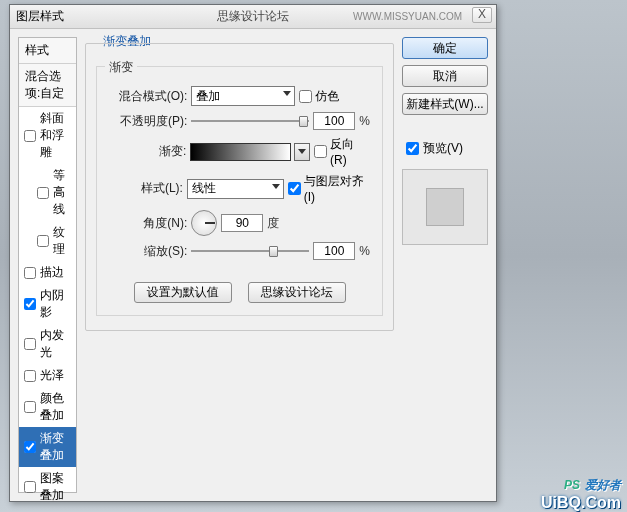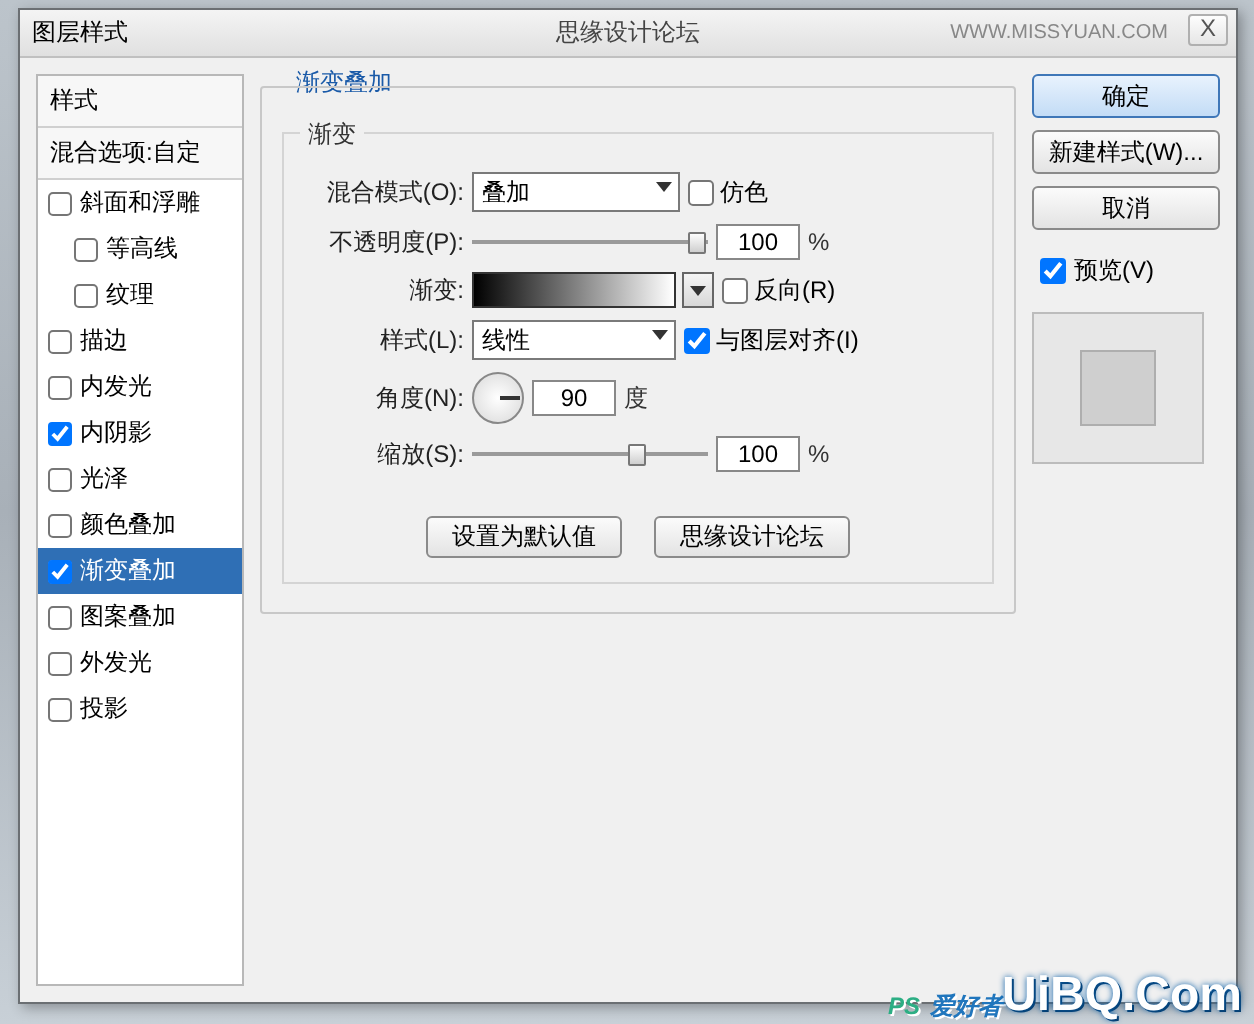--- a/index.html
+++ b/index.html
@@ -1,17 +1,17 @@
 <!DOCTYPE html>
 <html><head>
 <meta charset="utf-8">
 <style>
 *{box-sizing:border-box;margin:0;padding:0;font-family:"Microsoft YaHei",SimSun,sans-serif;font-size:12px}
 body{background:linear-gradient(180deg,#bcc4cb 0%,#a8b0b8 50%,#c8d0d7 100%);width:627px;height:512px;position:relative;overflow:hidden}
-.dialog{position:absolute;left:9px;top:4px;width:610px;height:498px;background:#f0f0f0;border:1px solid #6b6f73;box-shadow:2px 2px 6px rgba(0,0,0,.3)}
+.dialog{position:absolute;left:9px;top:4px;width:488px;height:498px;background:#f0f0f0;border:1px solid #6b6f73;box-shadow:2px 2px 6px rgba(0,0,0,.3)}
 .titlebar{height:24px;background:linear-gradient(180deg,#f4f4f4,#e0e0e0);border-bottom:1px solid #c0c0c0;display:flex;align-items:center;padding:0 6px;position:relative}
 .titlebar .ttl{flex:0 0 auto}
 .titlebar .brand{position:absolute;left:50%;transform:translateX(-50%);color:#444}
 .titlebar .url{position:absolute;right:34px;font-size:10px;color:#888}
 .close-x{position:absolute;right:4px;top:2px;width:20px;height:16px;border:1px solid #b0b0b0;border-radius:2px;background:linear-gradient(#fdfdfd,#e6e6e6);text-align:center;line-height:13px;color:#555;cursor:pointer}
 .body{display:flex;padding:8px;gap:8px;height:calc(100% - 24px)}
 .styles-col{width:104px;border:1px solid #b8b8b8;background:#fff;display:flex;flex-direction:column}
 .styles-hdr{padding:4px 6px;border-bottom:1px solid #d0d0d0;background:#f7f7f7}
 .blend-opt{padding:4px 6px;border-bottom:1px solid #d0d0d0;background:#f7f7f7}
 .style-item{display:flex;align-items:center;padding:3px 5px;gap:4px;cursor:pointer}
@@ -39,27 +39,27 @@
 .unit{color:#333}
 .cb{display:flex;align-items:center;gap:3px}
 .cb input{width:13px;height:13px}
 .dial{width:26px;height:26px;border:1px solid #888;border-radius:50%;background:radial-gradient(#fff,#d8d8d8);position:relative}
 .dial::after{content:"";position:absolute;left:12px;top:2px;width:2px;height:10px;background:#333;transform-origin:bottom center;transform:rotate(90deg)}
 .btn{height:21px;padding:0 12px;background:linear-gradient(#fbfbfb,#e3e3e3);border:1px solid #8a8a8a;border-radius:3px;cursor:pointer;display:inline-flex;align-items:center;justify-content:center}
 .btn-row{display:flex;gap:16px;justify-content:center;margin-top:22px}
 .right-col{width:94px;display:flex;flex-direction:column;gap:6px}
 .rbtn{height:22px;background:linear-gradient(#fbfbfb,#e3e3e3);border:1px solid #8a8a8a;border-radius:3px;cursor:pointer;display:flex;align-items:center;justify-content:center}
 .rbtn.primary{background:linear-gradient(#e8f2fd,#c3dcf6);border:1px solid #3f77b8}
-.prev-chk{display:flex;align-items:center;gap:4px;margin-top:6px;padding-left:4px}
+.prev-chk{display:flex;align-items:center;gap:4px;margin-top:19px;padding-left:4px}
 .prev-box{margin-top:6px;width:86px;height:76px;border:1px solid #bcbcbc;background:#e7e7e7;display:flex;align-items:center;justify-content:center}
 .prev-sw{width:38px;height:38px;background:#cfcfcf;border:1px solid #aeaeae}
-.watermark{position:absolute;right:6px;bottom:0;display:flex;align-items:flex-end;pointer-events:none}
+.watermark{position:absolute;right:6px;bottom:0;display:flex;flex-direction:column;align-items:flex-end;pointer-events:none}
 .wm1{font-size:18px;color:#2cae84;font-style:italic;font-weight:bold;text-shadow:1px 1px 0 #fff}
 .wm1 .b{color:#2076bd}
-.wm2{font-size:24px;font-weight:bold;color:#fff;text-shadow:0 0 3px #0a5fa8,1px 1px 0 #053a6a}
+.wm2{font-size:16px;font-weight:bold;color:#fff;text-shadow:0 0 3px #0a5fa8,1px 1px 0 #053a6a}
 </style>
 </head>
 <body>
 
 <div class="dialog">
   <div class="titlebar">
     <span class="ttl">图层样式</span>
     <span class="brand">思缘设计论坛</span>
     <span class="url">WWW.MISSYUAN.COM</span>
     <div class="close-x">X</div>
@@ -79,26 +79,26 @@
           </div>
           <div class="style-item sub">
             <input type="checkbox" style="">
             <span>纹理</span>
           </div>
           <div class="style-item">
             <input type="checkbox" style="">
             <span>描边</span>
           </div>
           <div class="style-item">
-            <input type="checkbox" style="">
-            <span>内发光</span>
-          </div>
-          <div class="style-item">
             <input type="checkbox" checked="" style="">
             <span>内阴影</span>
+          </div>
+          <div class="style-item">
+            <input type="checkbox" style="">
+            <span>内发光</span>
           </div>
           <div class="style-item">
             <input type="checkbox" style="">
             <span>光泽</span>
           </div>
           <div class="style-item">
             <input type="checkbox" style="">
             <span>颜色叠加</span>
           </div>
           <div class="style-item sel">
@@ -190,22 +190,22 @@
           <div class="btn-row">
             <div class="btn">设置为默认值</div>
             <div class="btn">思缘设计论坛</div>
           </div>
         </div>
       </div>
     </div>
 
     <div class="right-col">
       <div class="rbtn primary">确定</div>
+      <div class="rbtn">取消</div>
       <div class="rbtn">新建样式(W)...</div>
-      <div class="rbtn">取消</div>
       <label class="prev-chk">
         <input type="checkbox" checked="" style="">
         <span>预览(V)</span>
       </label>
       <div class="prev-box">
         <div class="prev-sw"></div>
       </div>
     </div>
   </div>
 </div>

